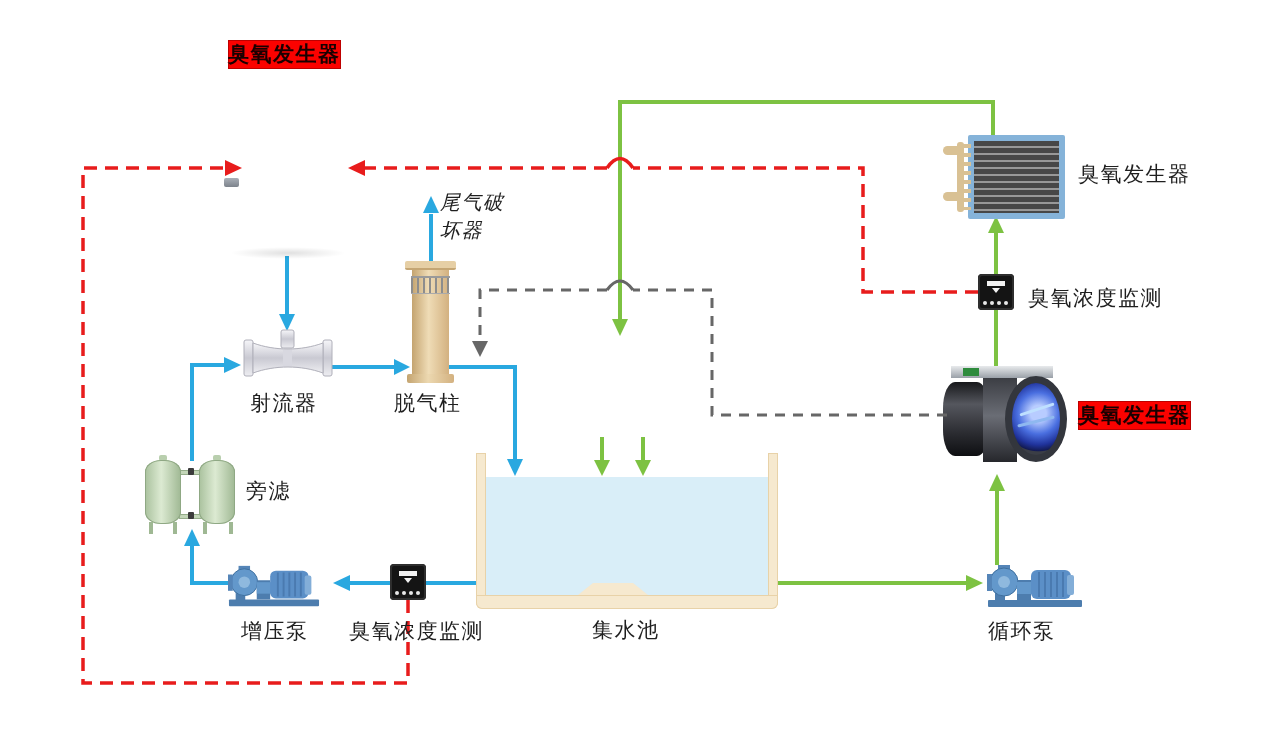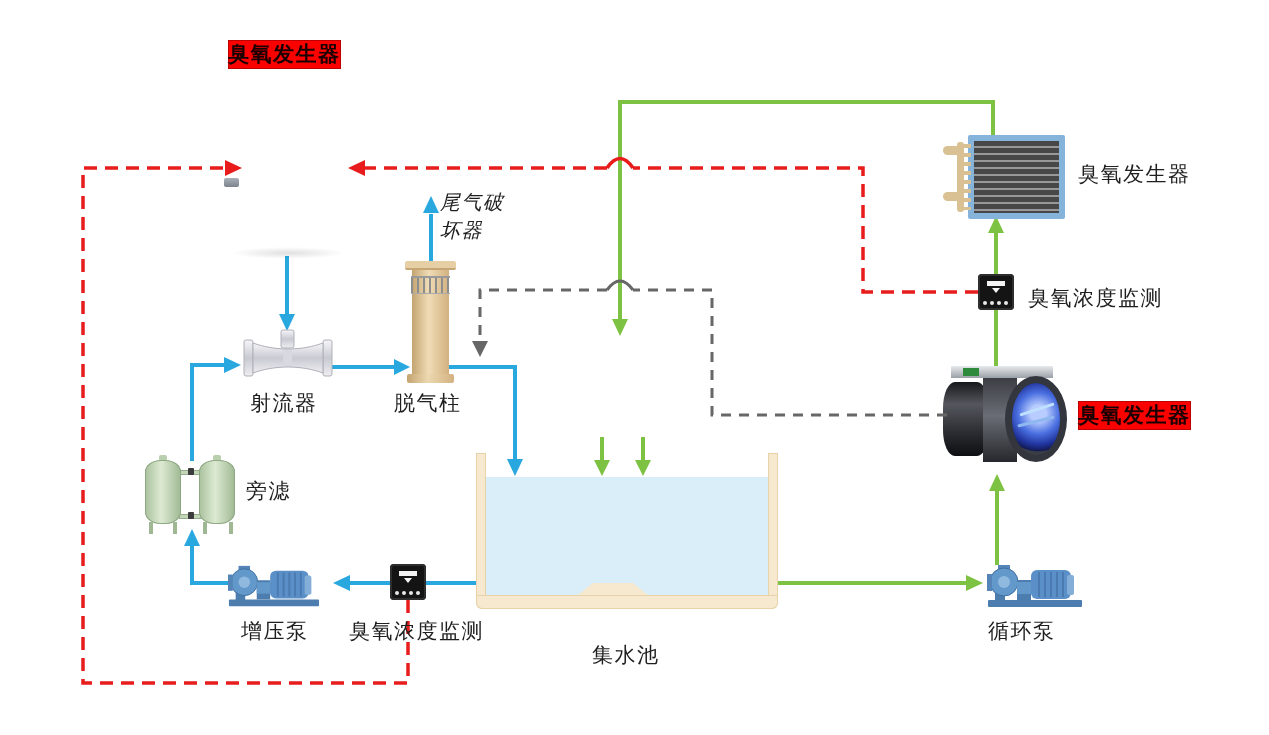--- a/index.html
+++ b/index.html
@@ -279,18 +279,18 @@
   <div class="lbl hl" style="left:1078px;top:401px;">臭氧发生器</div>
 
   <div class="lbl center" style="left:440px;top:190px;width:86px;font-size:20px;">尾气破</div>
   <div class="lbl center" style="left:440px;top:218px;width:86px;font-size:20px;">坏器</div>
 
   <div class="lbl" style="left:250px;top:391px;">射流器</div>
   <div class="lbl" style="left:394px;top:391px;">脱气柱</div>
   <div class="lbl" style="left:246px;top:479px;">旁滤</div>
   <div class="lbl" style="left:241px;top:619px;">增压泵</div>
   <div class="lbl" style="left:349px;top:619px;">臭氧浓度监测</div>
-  <div class="lbl" style="left:592px;top:643px;">集水池</div>
+  <div class="lbl" style="left:592px;top:618px;">集水池</div>
   <div class="lbl" style="left:988px;top:619px;">循环泵</div>
   <div class="lbl" style="left:1028px;top:286px;">臭氧浓度监测</div>
   <div class="lbl" style="left:1078px;top:162px;">臭氧发生器</div>
 
 </div>
 
 </body></html>

